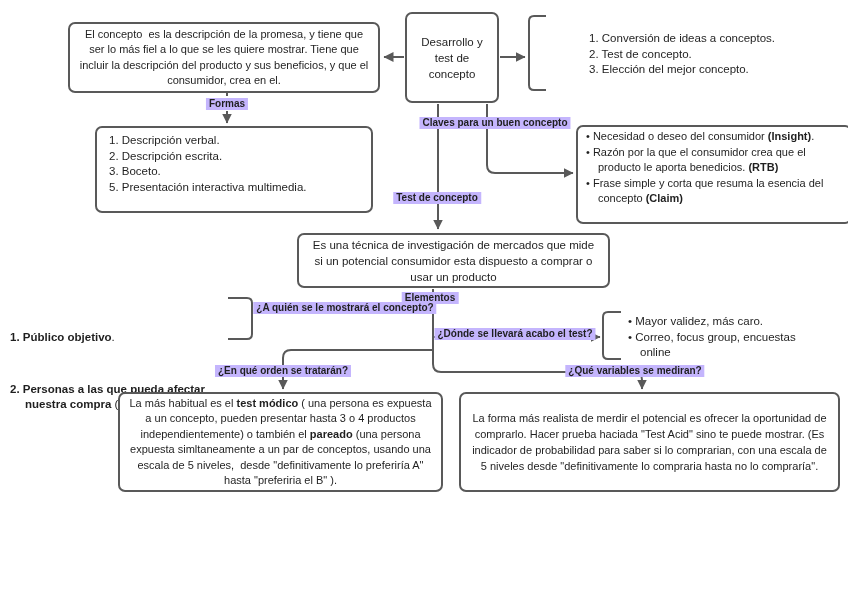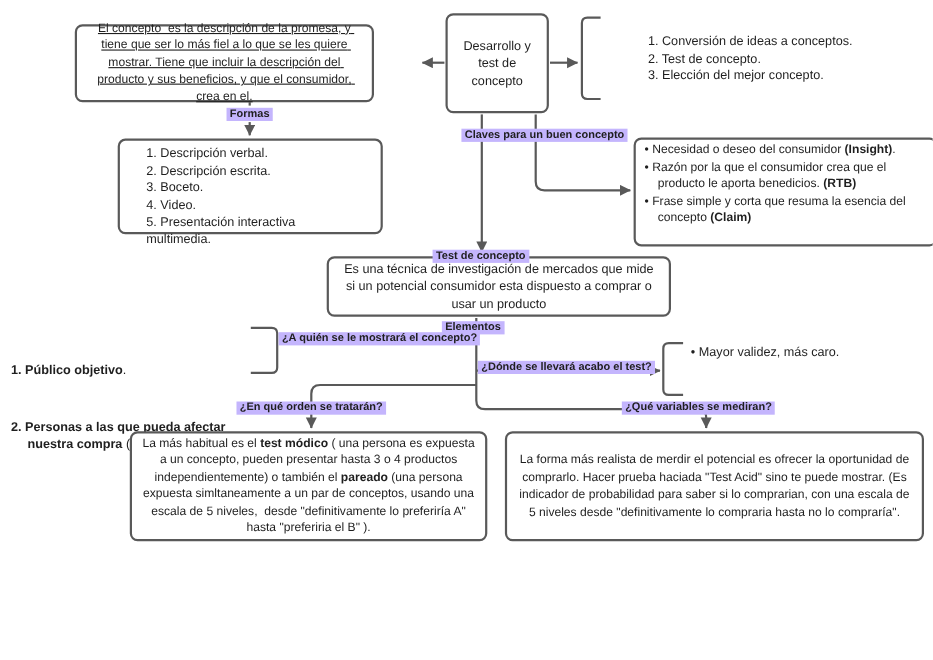--- a/index.html
+++ b/index.html
@@ -46,42 +46,41 @@
       <path d="M487 104 L487 165 Q487 173 495 173 L573 173" marker-end="url(#arr)"></path>
       <path d="M433 289 L433 364 Q433 372 441 372 L634 372 Q642 372 642 380 L642 389" marker-end="url(#arr)"></path>
       <path d="M433 350 L291 350 Q283 350 283 358 L283 389" marker-end="url(#arr)"></path>
       <path d="M433 337 L600 337" marker-end="url(#arr)"></path>
       <path d="M546 16 L534 16 Q529 16 529 21 L529 85 Q529 90 534 90 L546 90"></path>
       <path d="M228 298 L247 298 Q252 298 252 303 L252 334 Q252 339 247 339 L228 339"></path>
       <path d="M621 312 L608 312 Q603 312 603 317 L603 354 Q603 359 608 359 L621 359"></path>
     </g>
   </svg>
 
-  <div class="node center-text" style="left:68px;top:22px;width:272px;height:71px;padding:2px 8px;text-decoration:underline;">
+  <div class="node center-text" style="left:68px;top:22px;width:312px;height:71px;padding:2px 8px;">
     <div class="txt">El concepto  es la descripción de la promesa, y tiene que ser lo más fiel a lo que se les quiere mostrar. Tiene que incluir la descripción del producto y sus beneficios, y que el consumidor, crea en el.</div>
   </div>
 
   <div class="node center-text" style="left:405px;top:12px;width:94px;height:91px;padding:2px 11px;font-size:11.5px;line-height:16px;">
     <div class="txt">Desarrollo y test de concepto</div>
   </div>
 
   <div class="plainlist" style="left:549px;top:31px;width:230px;margin-left:40px;">
     <ul class="nlist">
       <li>1. Conversión de ideas a conceptos.</li>
       <li>2. Test de concepto.</li>
       <li>3. Elección del mejor concepto.</li>
     </ul>
   </div>
 
-  <div class="node" style="left:107px;top:126px;width:241px;height:87px;padding:5px 24px;font-size:11.5px;line-height:15.5px;">
+  <div class="node" style="left:95px;top:126px;width:278px;height:87px;padding:5px 12px;font-size:11.5px;line-height:15.5px;">
     <ul class="nlist">
       <li>1. Descripción verbal.</li>
       <li>2. Descripción escrita.</li>
       <li>3. Boceto.</li>
-      <li>4. Video.</li>
       <li>5. Presentación  interactiva multimedia.</li>
     </ul>
   </div>
 
   <div class="node" style="left:576px;top:125px;width:276px;height:99px;padding:2px 8px;font-size:11px;line-height:15.5px;">
     <ul class="blist">
       <li><span style="font-weight: normal;">Necesidad o deseo del consumidor </span><span class="bold">(Insight)</span><span style="font-weight: normal;">.</span></li>
       <li><span style="font-weight: normal;">Razón por la que el consumidor crea que el producto le aporta benedicios. </span><span class="bold">(RTB)</span></li>
       <li><span style="font-weight: normal;">Frase simple y corta que resuma la esencia del concepto </span><span class="bold">(Claim)</span></li>
     </ul>
@@ -94,33 +93,34 @@
   <div class="plainlist hang" style="left:10px;top:294px;width:225px;font-weight:bold;">
     <ul class="nlist hang">
       <li><span class="bold">1. Público objetivo</span><span style="font-weight: normal;">.</span></li>
       <li><span class="bold">2. Personas a las que pueda afectar nuestra compra</span><span style="font-weight: normal;"> ( vendedores)</span></li>
     </ul>
   </div>
 
   <div class="plainlist" style="left:628px;top:314px;width:200px;">
     <ul class="blist">
       <li>Mayor validez, más caro.</li>
+      <li>Correo, focus group, encuestas online</li>
     </ul>
   </div>
 
   <div class="node center-text" style="left:118px;top:392px;width:325px;height:100px;padding:16px 7px;font-size:11px;line-height:15.5px;">
     <div class="txt"><span style="font-weight: normal;">La más habitual es el </span><span class="bold">test módico</span><span style="font-weight: normal;"> ( una persona es expuesta a un concepto, pueden presentar hasta 3 o 4 productos independientemente) o también el </span><span class="bold">pareado</span><span style="font-weight: normal;"> (una persona expuesta simltaneamente a un par de conceptos, usando una escala de 5 niveles,  desde "definitivamente lo preferiría A" hasta "preferiria el B" ).</span></div>
   </div>
 
   <div class="node center-text" style="left:459px;top:392px;width:381px;height:100px;padding:2px 9px;font-size:11px;line-height:16px;">
     <div class="txt">La forma más realista de merdir el potencial es ofrecer la oportunidad de comprarlo. Hacer prueba haciada "Test Acid" sino te puede mostrar. (Es indicador de probabilidad para saber si lo comprarian, con una escala de 5 niveles desde "definitivamente lo compraria hasta no lo compraría".</div>
   </div>
 
   <div class="edge-label" style="left:227px;top:104px;">Formas</div>
   <div class="edge-label" style="left:495px;top:123px;">Claves para un buen concepto</div>
-  <div class="edge-label" style="left:437px;top:198px;margin-top:35px;">Test de concepto</div>
+  <div class="edge-label" style="left:437px;top:198px;">Test de concepto</div>
   <div class="edge-label" style="left:430px;top:298px;">Elementos</div>
   <div class="edge-label" style="left:345px;top:308px;">¿A quién se le mostrará el concepto?</div>
   <div class="edge-label" style="left:515px;top:334px;">¿Dónde se llevará acabo el test?</div>
   <div class="edge-label" style="left:283px;top:371px;">¿En qué orden se tratarán?</div>
   <div class="edge-label" style="left:635px;top:371px;">¿Qué variables se mediran?</div>
 
 </div>
 
 </body></html>

